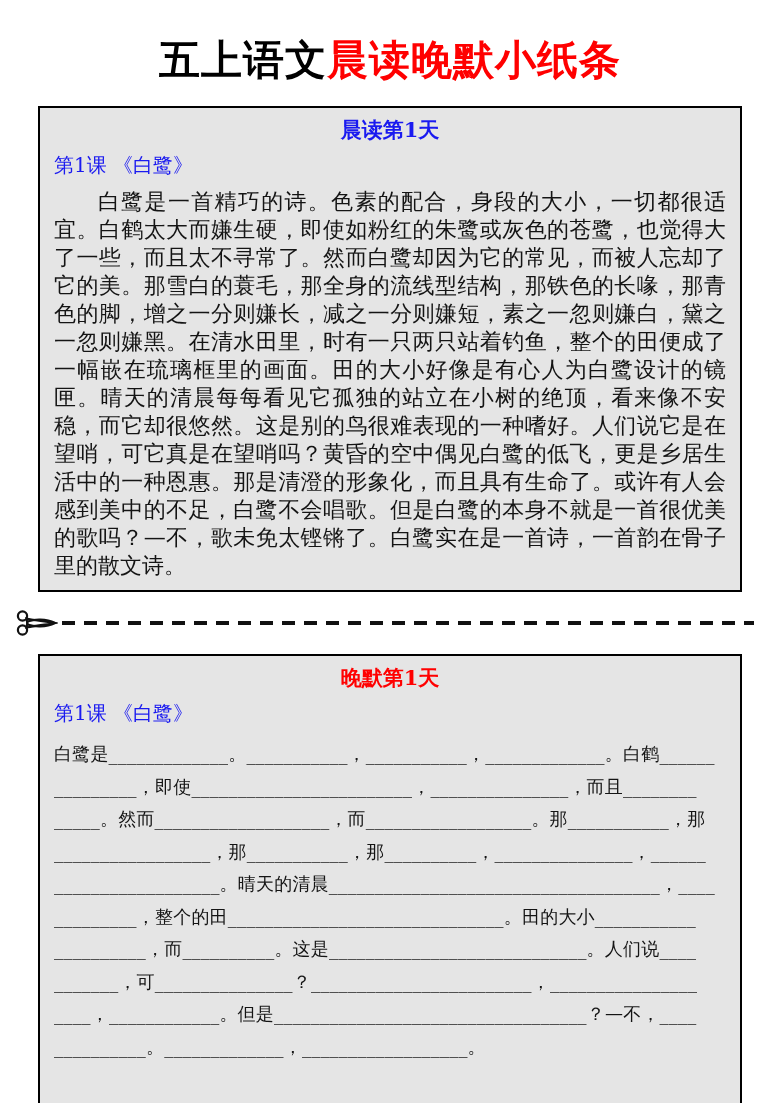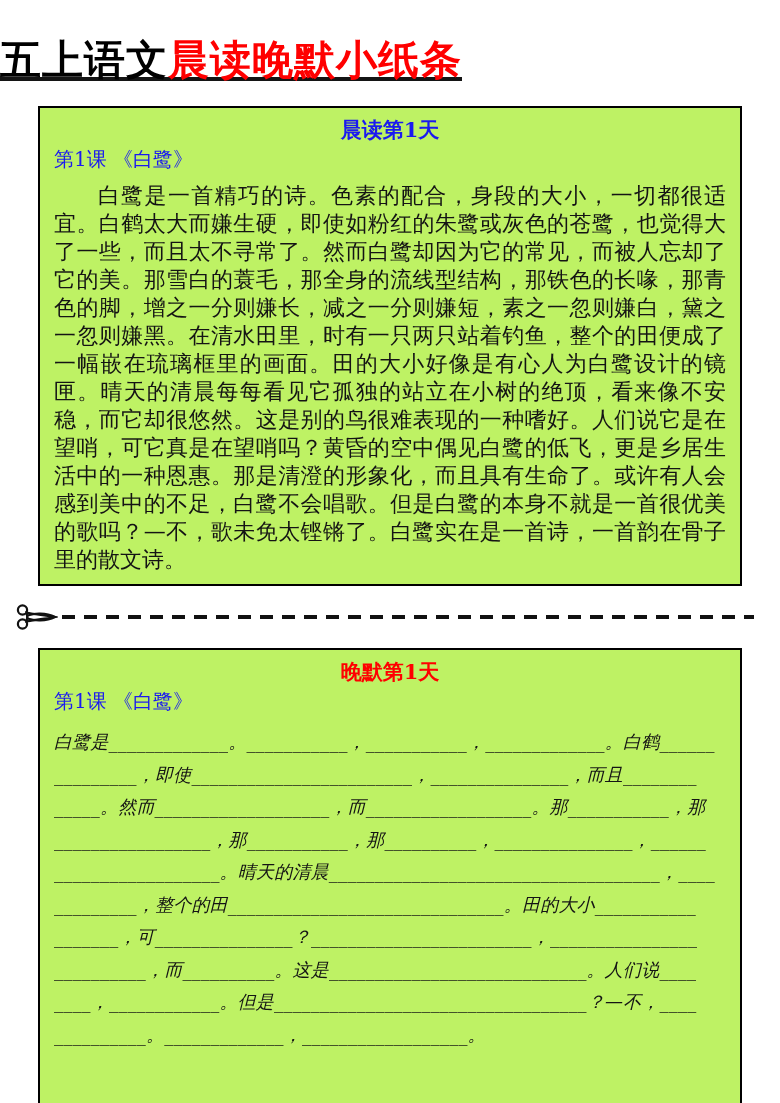--- a/index.html
+++ b/index.html
@@ -6,57 +6,56 @@
   html, body { background: #ffffff; }
   body {
     width: 780px;
     height: 1103px;
     position: relative;
     font-family: "DejaVu Sans", "Liberation Sans", sans-serif;
     color: #141414;
     overflow: hidden;
   }
   .page-title {
-    text-align: left;
+    text-align: center;
     margin-top: 34px;
     font-size: 41px;
     line-height: 52px;
     font-weight: bold;
     font-family: "DejaVu Serif", "Liberation Serif", serif;
     letter-spacing: 1px;
     white-space: nowrap;
-    text-decoration: underline;
   }
   .page-title .t-black { color: #000000; }
   .page-title .t-red   { color: #ff0000; }
 
   .sheet-box {
     margin: 0 38px;
     border: 2px solid #000000;
     padding: 8px 14px 10px 14px;
-    background: #bef264;
+    background: #e5e5e5;
   }
   .box-morning { margin-top: 20px; min-height: 427px; }
   .box-evening { min-height: 467px; }
 
   .box-header {
     text-align: center;
     font-weight: bold;
     font-size: 21px;
     line-height: 28px;
     font-family: "DejaVu Serif", "Liberation Serif", serif;
   }
   .hdr-blue { color: #1a1af0; }
   .hdr-red  { color: #ff0000; }
 
   .lesson-title {
     color: #1a1af0;
     font-size: 20px;
     line-height: 30px;
-    margin-top: 0;
+    margin-top: 6px;
     font-family: "DejaVu Serif", "Liberation Serif", serif;
   }
 
   .reading-paragraph {
     margin-top: 8px;
     font-size: 22px;
     line-height: 28px;
     text-align: justify;
     text-indent: 2em;
     color: #141414;
@@ -77,21 +76,20 @@
       #111111 0px, #111111 13px,
       transparent 13px, transparent 22px);
   }
 
   .dictation-lines {
     margin-top: 10px;
     font-size: 18px;
     line-height: 32.5px;
     color: #141414;
     font-family: "DejaVu Serif", "Liberation Serif", serif;
-    font-style: italic;
   }
   .dictation-line {
     white-space: nowrap;
     overflow: hidden;
     letter-spacing: 0.2px;
   }
 
   .footer-credit {
     text-align: center;
     margin-top: 12px;
@@ -127,20 +125,20 @@
 <div class="sheet-box box-evening">
   <div class="box-header hdr-red">晚默第1天</div>
   <div class="lesson-title">第1课 《白鹭》</div>
   <div class="dictation-lines">
     <div class="dictation-line">白鹭是_____________。___________，___________，_____________。白鹤______</div>
     <div class="dictation-line">_________，即使________________________，_______________，而且________</div>
     <div class="dictation-line">_____。然而___________________，而__________________。那___________，那</div>
     <div class="dictation-line">_________________，那___________，那__________，_______________，______</div>
     <div class="dictation-line">__________________。晴天的清晨____________________________________，____</div>
     <div class="dictation-line">_________，整个的田______________________________。田的大小___________</div>
+    <div class="dictation-line">__________，而__________。这是____________________________。人们说____</div>
     <div class="dictation-line">_______，可_______________？________________________，________________</div>
-    <div class="dictation-line">__________，而__________。这是____________________________。人们说____</div>
     <div class="dictation-line">____，____________。但是__________________________________？—不，____</div>
     <div class="dictation-line">__________。_____________，__________________。</div>
   </div>
 </div>
 
 <div class="footer-credit">广饶论坛【www.guangraoluntan.com】</div>
 
 </body></html>

